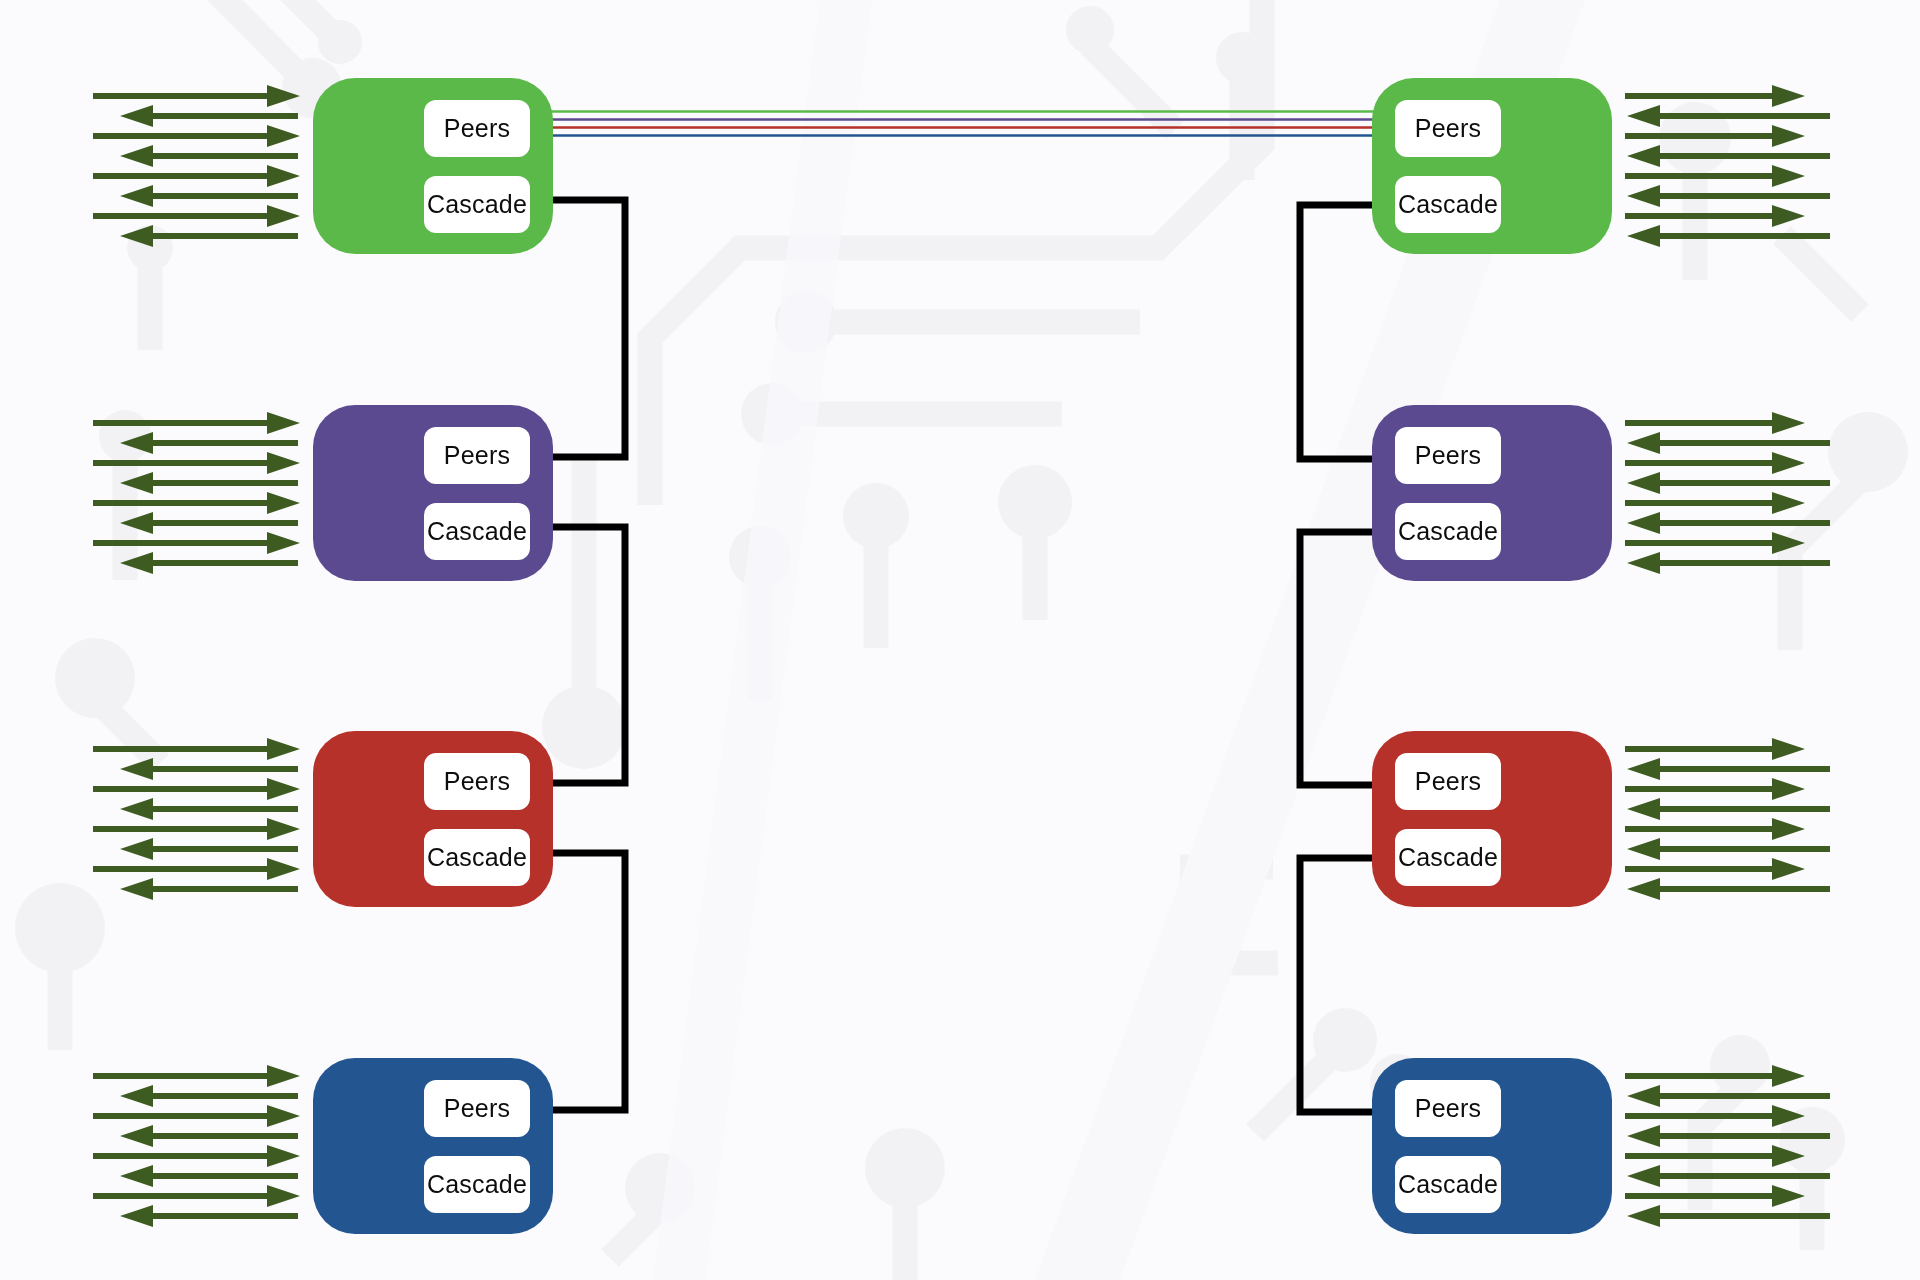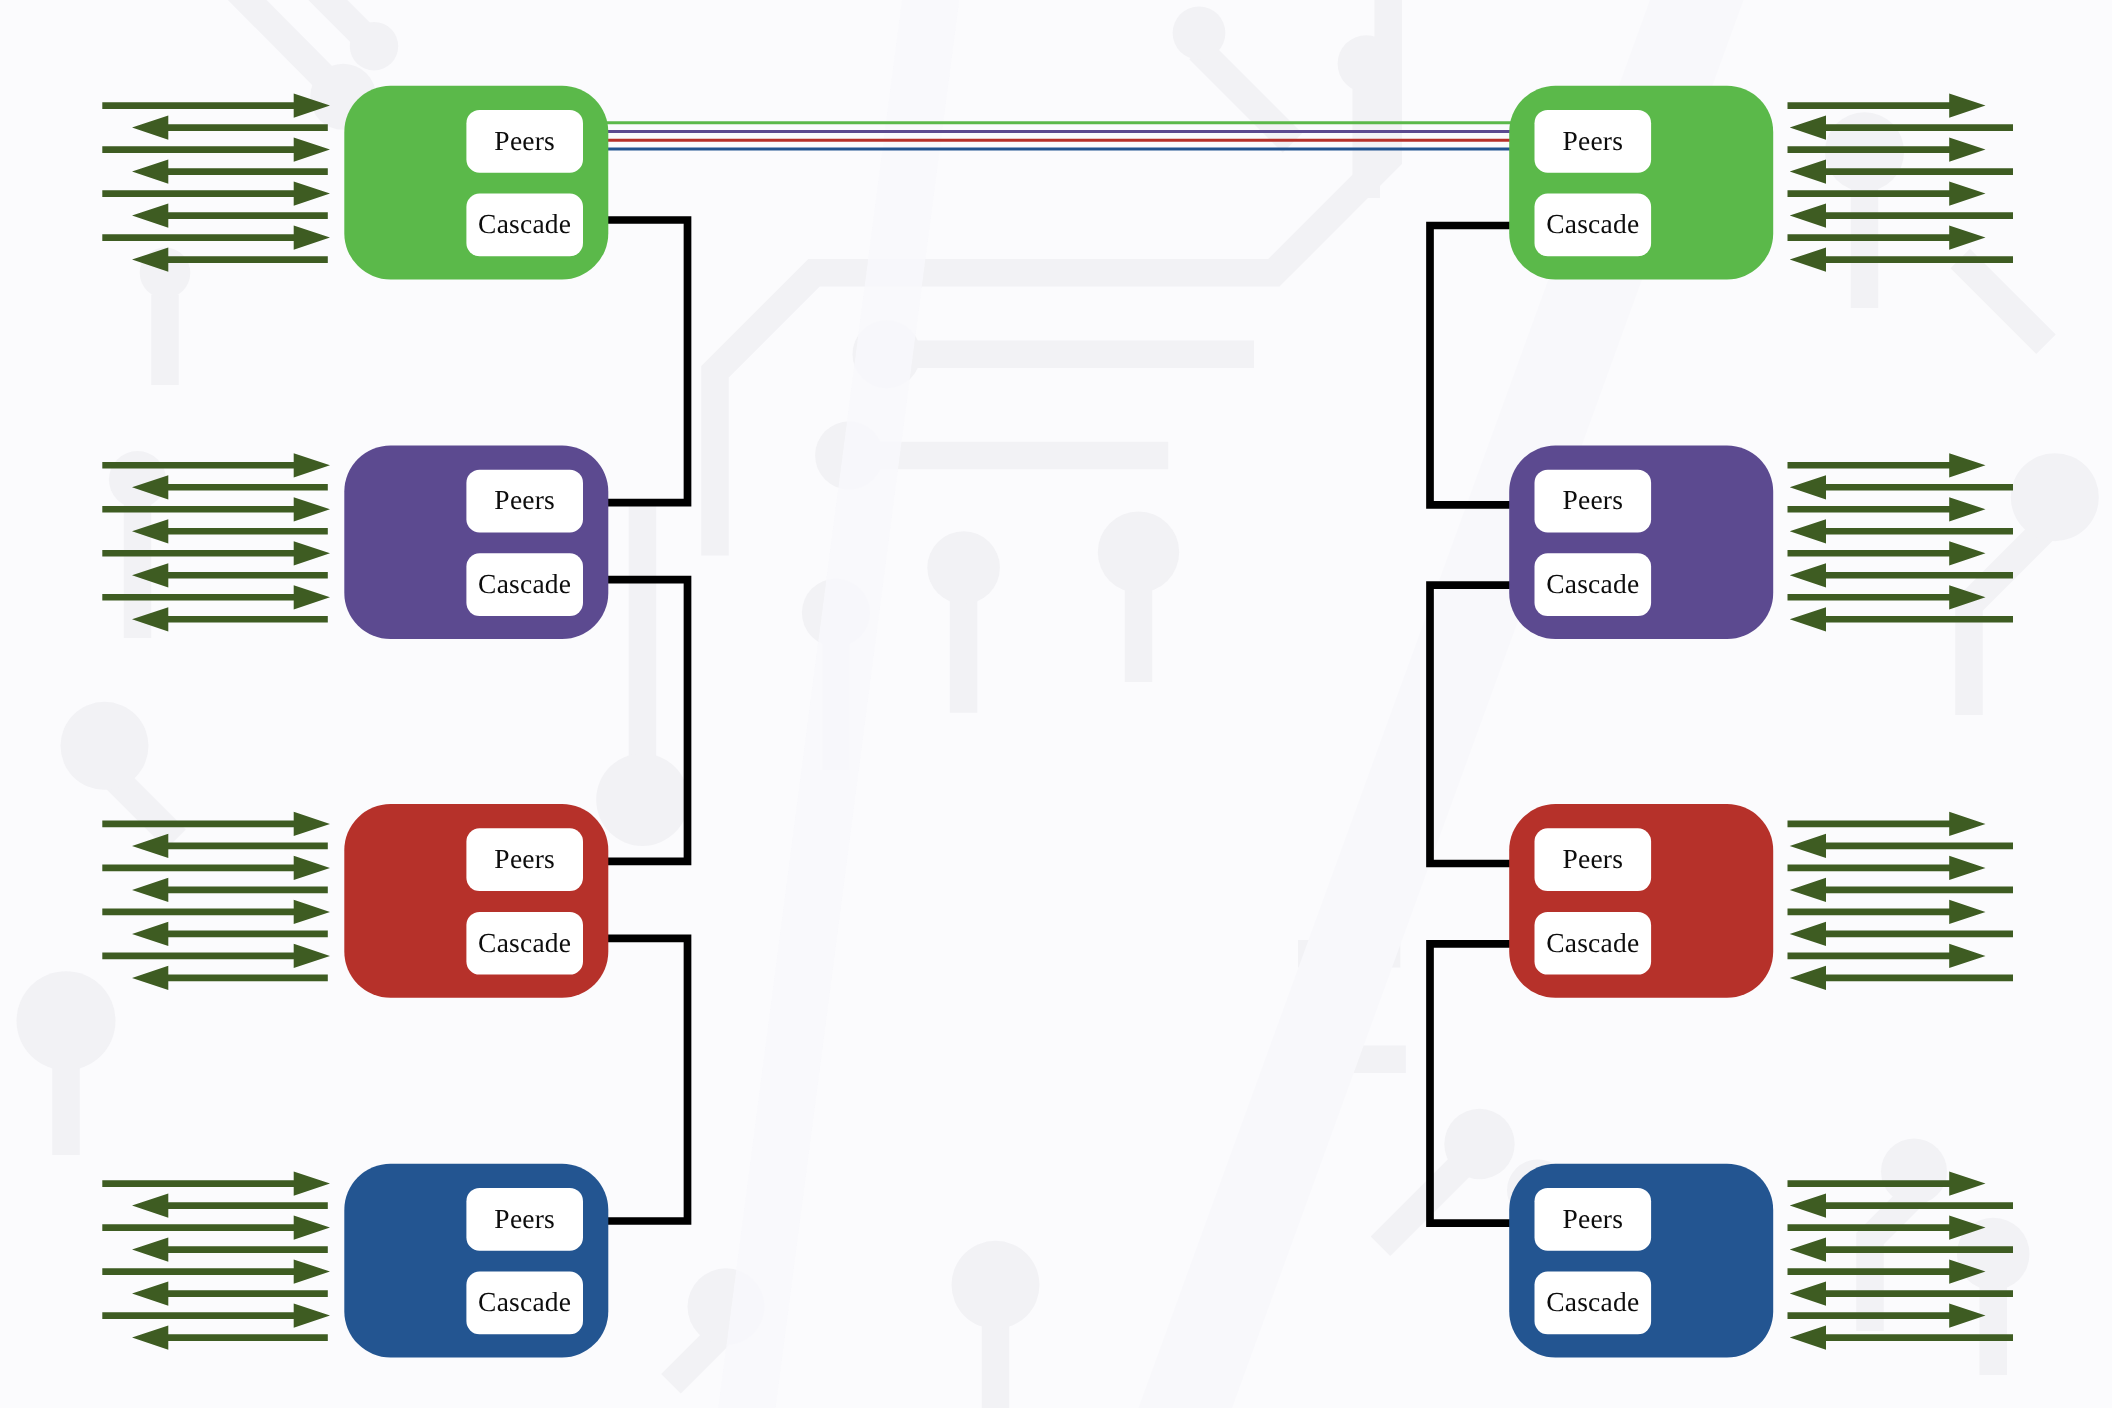--- a/index.html
+++ b/index.html
@@ -3,21 +3,20 @@
 <meta charset="utf-8">
 <style>
   html,body{margin:0;padding:0;background:#fbfbfd;font-family:"Liberation Sans",sans-serif;}
   #canvas{position:relative;width:1920px;height:1280px;overflow:hidden;background:#fbfbfd;}
   svg.layer{position:absolute;left:0;top:0;}
   .switch-box{position:absolute;border-radius:42px;}
   .port-label{
     position:absolute;width:106px;height:57px;background:#ffffff;border-radius:12px;
     font-size:25px;color:#0d0d0d;display:flex;align-items:center;justify-content:center;
     letter-spacing:0.2px;
-    font-family:Liberation Serif, serif;
   }
 </style>
 </head>
 <body>
 
 <div id="canvas">
 
   <svg class="layer" width="1920" height="1280" viewBox="0 0 1920 1280">
     <g stroke="#f2f2f5" stroke-width="25" fill="none">
       <path d="M 195 -30 L 312 88"></path>

